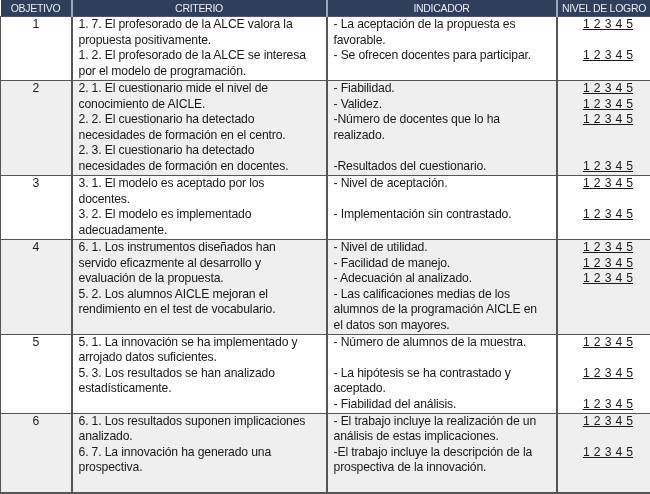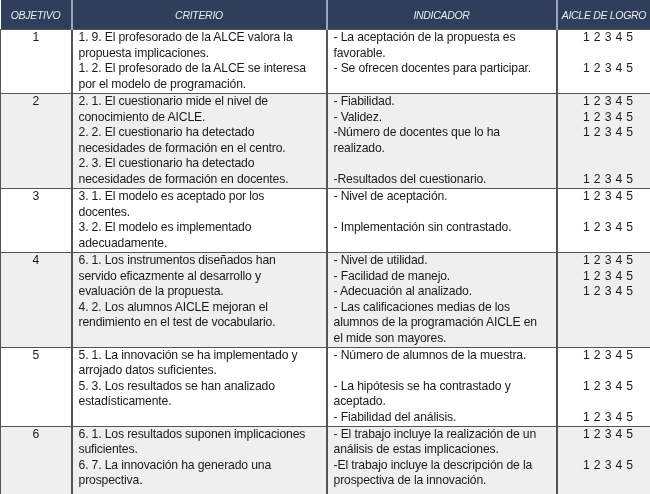--- a/index.html
+++ b/index.html
@@ -14,43 +14,42 @@
     }
     table.rubric col.c-obj { width: 71px; }
     table.rubric col.c-crit { width: 255px; }
     table.rubric col.c-ind { width: 230px; }
     table.rubric col.c-lvl { width: 94px; }
     thead th {
       background: #2f3e5a;
       color: #e8ecf3;
       font-weight: normal;
       font-size: 10.5px;
-      height: 29px;
+      height: 16px;
       line-height: 16px;
       padding: 0;
       text-align: center;
       border-left: 2px solid #9aa6bb;
       letter-spacing: -0.3px;
-      font-style: italic;
     }
     thead th:first-child { border-left: none; }
     tbody td {
       vertical-align: top;
       padding: 0 4px 0 6px;
       border-left: 2px solid #555;
       border-top: 1.5px solid #555;
     }
     tbody td:first-child { border-left: 1.5px solid #555; text-align: center; padding: 0; }
     tbody td:last-child { border-right: 1.5px solid #555; }
     tbody tr:last-child td { border-bottom: 2px solid #555; }
     tbody tr.shaded td { background: #efefef; }
     tbody tr.plain td { background: #ffffff; }
     .line { display: block; white-space: nowrap; }
     .blank { display: block; height: 15.6px; }
-    .lvl { display: block; text-align: right; padding-right: 13px; word-spacing: 1px; white-space: nowrap; }
+    .lvl { display: block; text-align: right; padding-right: 13px; word-spacing: 1px; white-space: nowrap; text-decoration: underline; }
     tr.r1 td { height: 63px; }
     tr.r2 td { height: 94px; }
     tr.r3 td { height: 63px; }
     tr.r4 td { height: 93px; }
     tr.r5 td { height: 78px; }
     tr.r6 td { height: 78px; }
   </style>
 </head>
 <body>
 
@@ -59,31 +58,31 @@
     <col class="c-obj">
       <col class="c-crit">
       <col class="c-ind">
       <col class="c-lvl">
   </colgroup>
   <thead>
     <tr>
       <th>OBJETIVO</th>
       <th>CRITERIO</th>
       <th>INDICADOR</th>
-      <th>AICLE DE LOGRO</th>
+      <th>NIVEL DE LOGRO</th>
     </tr>
   </thead>
   <tbody id="rubric-body">
     <tr class="plain r1">
       <td>
           <span class="line">1</span>
         </td>
       <td>
-        <span class="line">1. 9.  El profesorado de la ALCE valora la</span>
-        <span class="line">propuesta implicaciones.</span>
+        <span class="line">1. 7.  El profesorado de la ALCE valora la</span>
+        <span class="line">propuesta positivamente.</span>
         <span class="line">1. 2.  El profesorado de la ALCE se interesa</span>
         <span class="line">por el modelo de programación.</span>
       </td>
       <td>
         <span class="line">- La aceptación de la propuesta es</span>
         <span class="line">favorable.</span>
         <span class="line">- Se ofrecen docentes para participar.</span>
       </td>
       <td>
         <span class="lvl">1 2 3 4 5</span>
@@ -145,30 +144,30 @@
     </tr>
 
     <tr class="shaded r4">
       <td>
           <span class="line">4</span>
         </td>
       <td>
         <span class="line">6. 1.  Los instrumentos diseñados han</span>
         <span class="line">servido eficazmente al desarrollo y</span>
         <span class="line">evaluación de la propuesta.</span>
-        <span class="line">4. 2.  Los alumnos AICLE mejoran el</span>
+        <span class="line">5. 2.  Los alumnos AICLE mejoran el</span>
         <span class="line">rendimiento en el test de vocabulario.</span>
       </td>
       <td>
         <span class="line">- Nivel de utilidad.</span>
         <span class="line">- Facilidad de manejo.</span>
         <span class="line">- Adecuación al analizado.</span>
         <span class="line">- Las calificaciones medias de los</span>
         <span class="line">alumnos de la programación AICLE en</span>
-        <span class="line">el mide son mayores.</span>
+        <span class="line">el datos son mayores.</span>
       </td>
       <td>
         <span class="lvl">1 2 3 4 5</span>
         <span class="lvl">1 2 3 4 5</span>
         <span class="lvl">1 2 3 4 5</span>
       </td>
     </tr>
 
     <tr class="plain r5">
       <td>
@@ -195,21 +194,21 @@
         <span class="lvl">1 2 3 4 5</span>
       </td>
     </tr>
 
     <tr class="shaded r6">
       <td>
           <span class="line">6</span>
         </td>
       <td>
         <span class="line">6. 1.  Los resultados suponen implicaciones</span>
-        <span class="line">suficientes.</span>
+        <span class="line">analizado.</span>
         <span class="line">6. 7.  La innovación ha generado una</span>
         <span class="line">prospectiva.</span>
       </td>
       <td>
         <span class="line">- El trabajo incluye la realización de un</span>
         <span class="line">análisis de estas implicaciones.</span>
         <span class="line">-El trabajo incluye la descripción de la</span>
         <span class="line">prospectiva de la innovación.</span>
       </td>
       <td>

